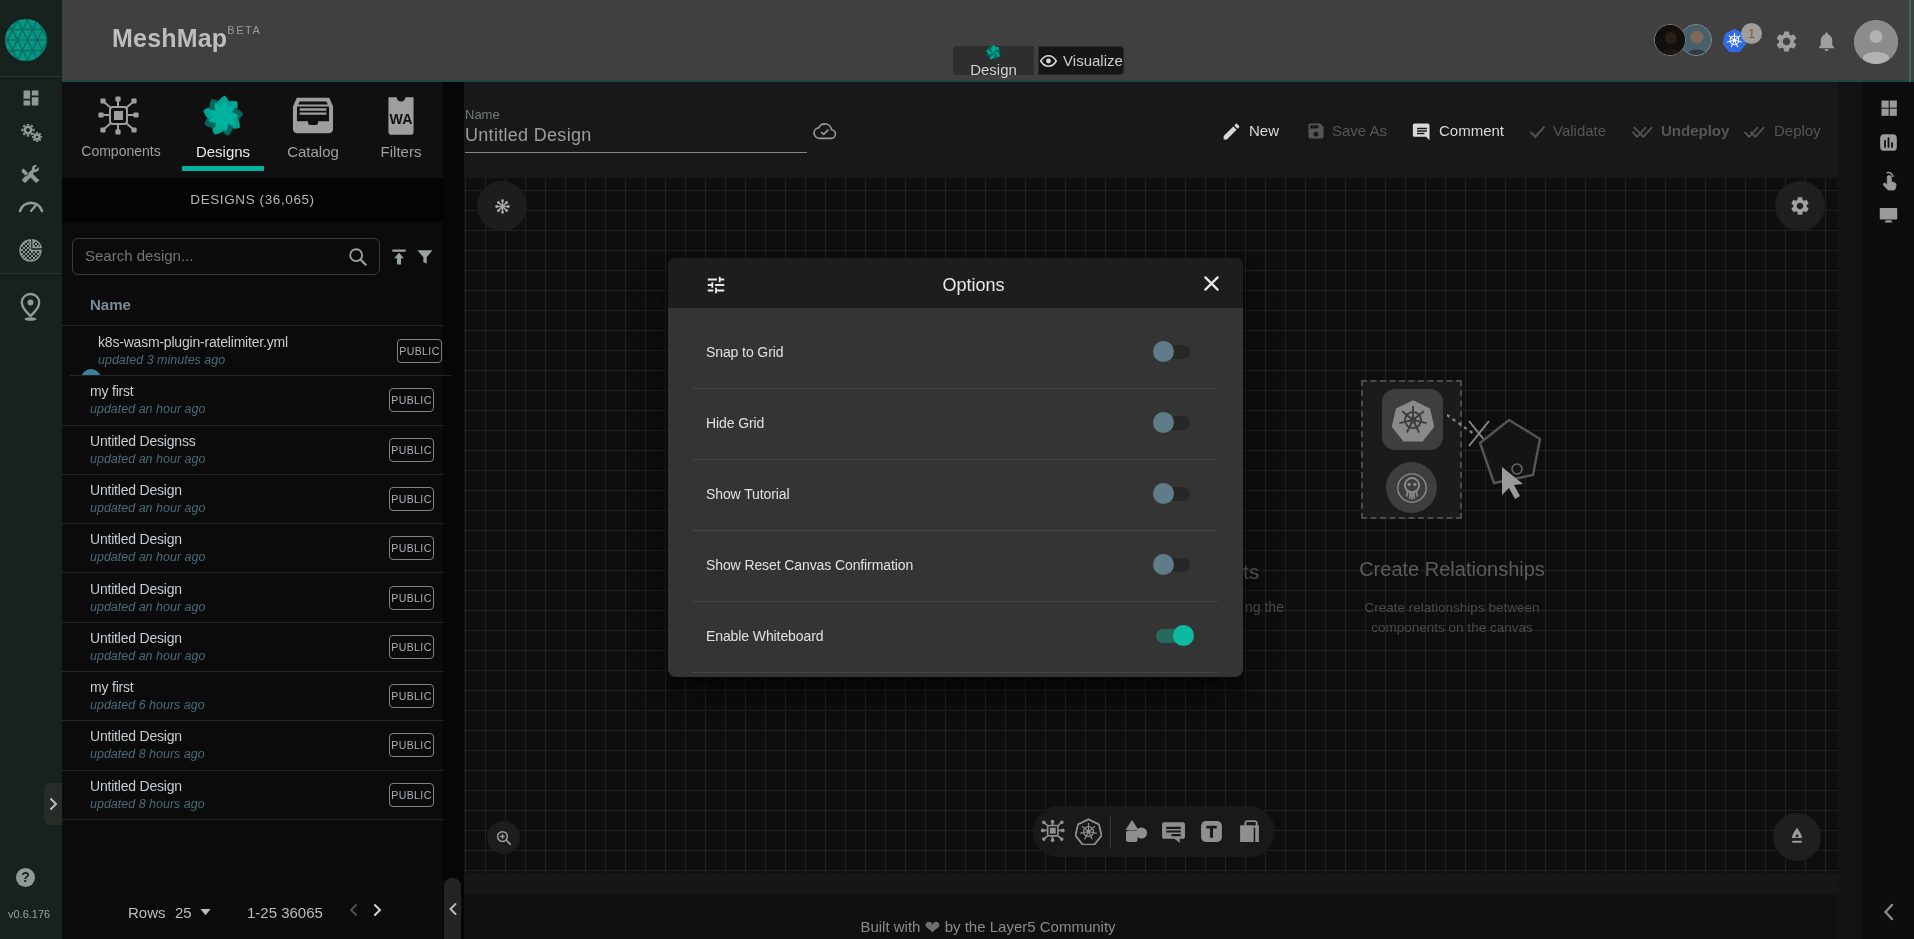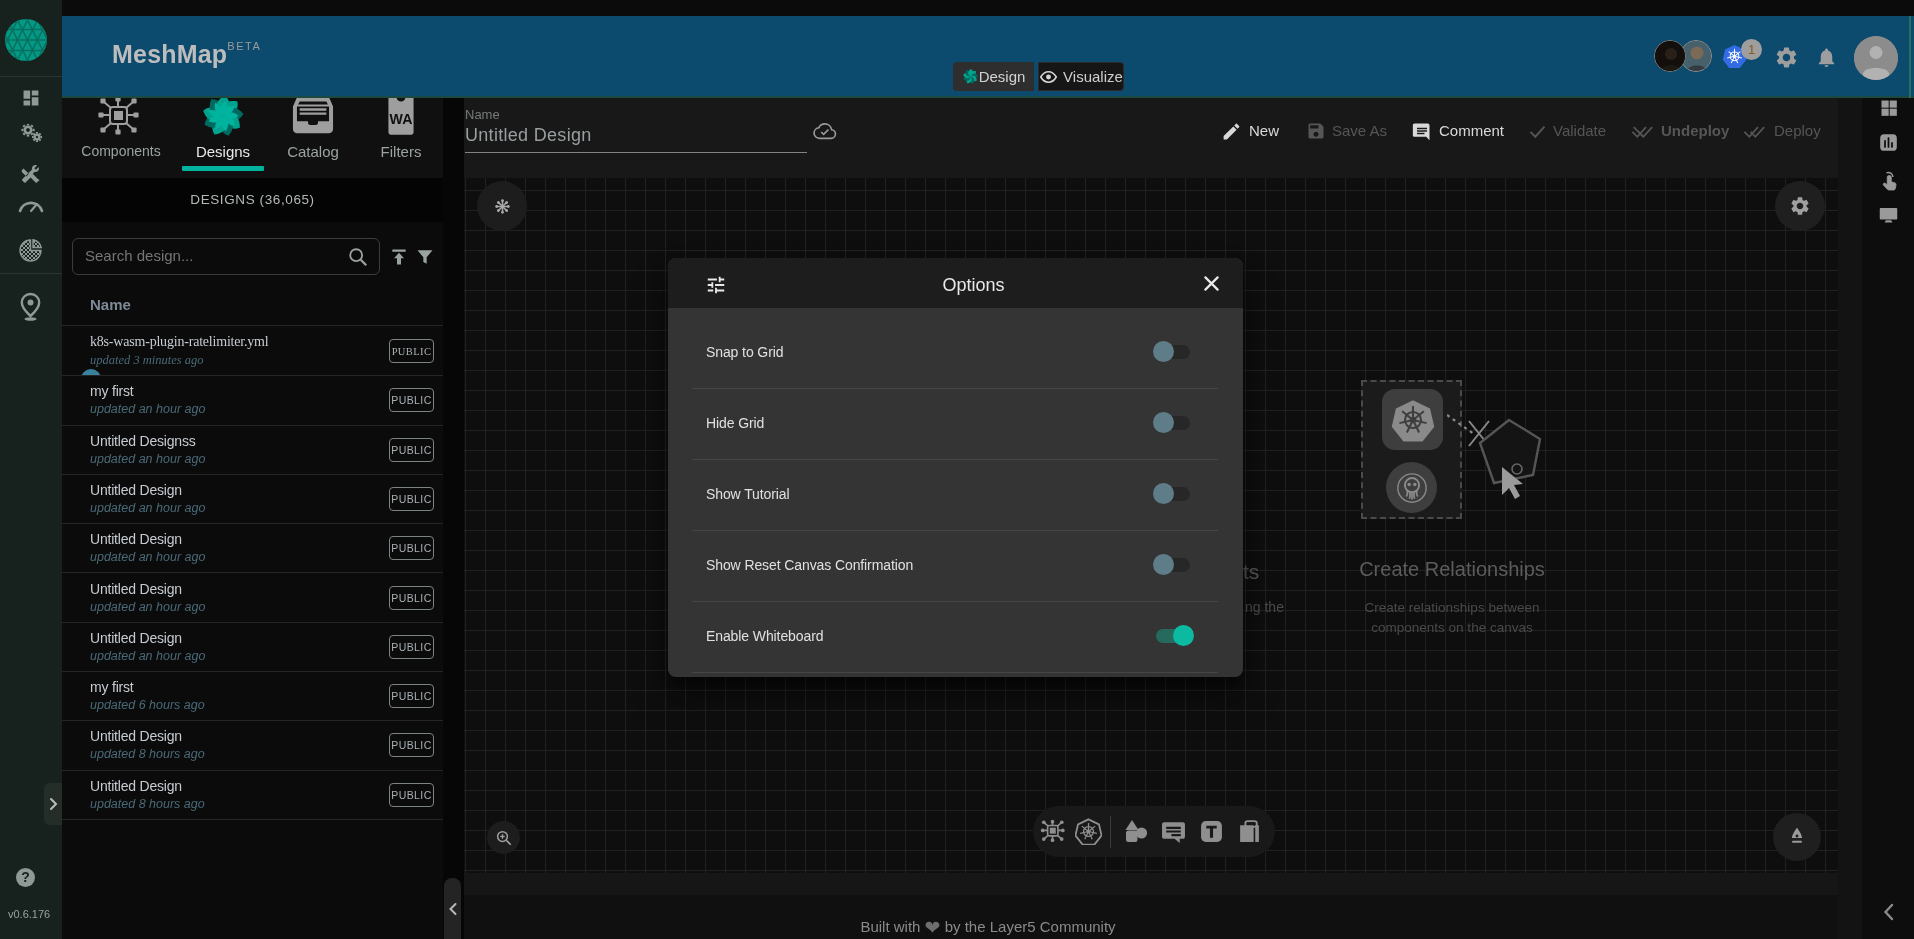--- a/index.html
+++ b/index.html
@@ -111,27 +111,27 @@
         <svg width="27" height="30" viewBox="0 0 27 30">
           <path d="M13.5 2 C8.5 2 4.8 5.8 4.8 10.5 c0 5.6 8.7 13.5 8.7 13.5 s8.7-7.9 8.7-13.5 C22.2 5.8 18.5 2 13.5 2z" fill="none" stroke="#8f9995" stroke-width="2.4"></path>
           <circle cx="13.5" cy="10.5" r="3" fill="#8f9995"></circle>
           <ellipse cx="13.5" cy="27" rx="6" ry="1.8" fill="#8f9995"></ellipse>
         </svg>
       </div>
     <div class="abs" style="left:16px;top:868px;width:19px;height:19px;border-radius:50%;background:#8f9995;color:#17211e;font-size:14px;font-weight:bold;text-align:center;line-height:19px;">?</div>
     <div class="abs" style="left:8px;top:908px;color:#9aa29e;font-size:11px;">v0.6.176</div>
   </div>
 
-  <div class="abs" style="left:62px;top:16px;width:1852px;height:82px;background:#0c4a6e;z-index:20;">
+  <div class="abs" style="left:62px;top:0;width:1852px;height:82px;background:#404040;z-index:20;">
     <div class="abs" style="left:0;bottom:0;width:1852px;height:2px;background:#1d4a40;"></div>
     <div class="abs" style="right:3px;top:0;width:2px;height:82px;background:#2b6e5f;"></div>
     <div class="abs" style="left:50px;top:24px;color:#bdbdbd;font-size:25px;font-weight:bold;letter-spacing:0.2px;">MeshMap<span style="font-size:11px;font-weight:normal;color:#9b9b9b;vertical-align:13px;letter-spacing:1.5px;">BETA</span></div>
 
     <div class="abs" style="left:891px;top:46px;height:29px;display:flex;gap:4px;">
-      <div style="width:81px;height:29px;background:#2e2e2e;border-radius:4px 0 0 4px;display:flex;align-items:center;justify-content:center;gap:0;">
+      <div style="width:81px;height:29px;background:#2e2e2e;border-radius:4px 0 0 4px;display:flex;align-items:center;justify-content:center;gap:0;flex-direction:column;">
         <span id="spiral16">
             <svg width="17" height="17" viewBox="0 0 24 24">
               <path d="M12 12 C10.5 6.5 13.5 3.2 19.5 4.4 C20.5 9 17.5 11.5 12 12 Z" fill="#00a38d" transform="rotate(0 12 12)"></path>
               <path d="M12 12 C10.5 6.5 13.5 3.2 19.5 4.4 C20.5 9 17.5 11.5 12 12 Z" fill="#00695f" transform="rotate(40 12 12)"></path>
               <path d="M12 12 C10.5 6.5 13.5 3.2 19.5 4.4 C20.5 9 17.5 11.5 12 12 Z" fill="#00a38d" transform="rotate(80 12 12)"></path>
               <path d="M12 12 C10.5 6.5 13.5 3.2 19.5 4.4 C20.5 9 17.5 11.5 12 12 Z" fill="#00695f" transform="rotate(120 12 12)"></path>
               <path d="M12 12 C10.5 6.5 13.5 3.2 19.5 4.4 C20.5 9 17.5 11.5 12 12 Z" fill="#00a38d" transform="rotate(160 12 12)"></path>
               <path d="M12 12 C10.5 6.5 13.5 3.2 19.5 4.4 C20.5 9 17.5 11.5 12 12 Z" fill="#00695f" transform="rotate(200 12 12)"></path>
               <path d="M12 12 C10.5 6.5 13.5 3.2 19.5 4.4 C20.5 9 17.5 11.5 12 12 Z" fill="#00a38d" transform="rotate(240 12 12)"></path>
               <path d="M12 12 C10.5 6.5 13.5 3.2 19.5 4.4 C20.5 9 17.5 11.5 12 12 Z" fill="#00695f" transform="rotate(280 12 12)"></path>
@@ -287,21 +287,21 @@
         </svg>
       </div>
     <div class="abs" style="left:353px;top:25px;" id="ic-funnel">
         <svg width="20" height="20" viewBox="0 0 24 24" fill="#9aa2a0">
           <path d="M3 4h18l-7 8.4V20l-4-2v-5.6z"></path>
         </svg>
       </div>
     <div class="abs" style="left:28px;top:74px;color:#7e8a97;font-size:15px;font-weight:bold;">Name</div>
     <div id="rows">
         <div class="abs" style="left:0;top:103px;width:381px;height:1px;background:#262626;"></div>
-        <div class="abs" style="left:0;top:105px;width:381px;height:49px;font-family:Liberation Serif, serif;">
+        <div class="abs" style="left:8px;top:105px;width:381px;height:49px;">
     <div style="position:absolute;left:28px;top:7px;color:#c6ccd2;font-size:14px;letter-spacing:-0.2px;">k8s-wasm-plugin-ratelimiter.yml</div>
     <div style="position:absolute;left:28px;top:26px;color:#4a6a78;font-size:12.5px;font-style:italic;">updated 3 minutes ago</div>
     <div style="position:absolute;left:327px;top:12px;width:45px;height:24px;border:1px solid #7b8383;border-radius:4px;color:#a9b0b4;font-size:10.5px;text-align:center;line-height:23px;letter-spacing:0.4px;">PUBLIC</div>
     <div style="position:absolute;left:0;top:48.3px;width:381px;height:1px;background:#262626;"></div>
   </div>
         <div class="abs" style="left:0;top:154.3px;width:381px;height:49px;">
     <div style="position:absolute;left:28px;top:7px;color:#c6ccd2;font-size:14px;letter-spacing:-0.2px;">my first</div>
     <div style="position:absolute;left:28px;top:26px;color:#4a6a78;font-size:12.5px;font-style:italic;">updated an hour ago</div>
     <div style="position:absolute;left:327px;top:12px;width:45px;height:24px;border:1px solid #7b8383;border-radius:4px;color:#a9b0b4;font-size:10.5px;text-align:center;line-height:23px;letter-spacing:0.4px;">PUBLIC</div>
     <div style="position:absolute;left:0;top:48.3px;width:381px;height:1px;background:#262626;"></div>
@@ -352,20 +352,40 @@
     <div style="position:absolute;left:28px;top:7px;color:#c6ccd2;font-size:14px;letter-spacing:-0.2px;">Untitled Design</div>
     <div style="position:absolute;left:28px;top:26px;color:#4a6a78;font-size:12.5px;font-style:italic;">updated 8 hours ago</div>
     <div style="position:absolute;left:327px;top:12px;width:45px;height:24px;border:1px solid #7b8383;border-radius:4px;color:#a9b0b4;font-size:10.5px;text-align:center;line-height:23px;letter-spacing:0.4px;">PUBLIC</div>
     <div style="position:absolute;left:0;top:48.3px;width:381px;height:1px;background:#262626;"></div>
   </div>
         <div class="abs" style="left:19px;top:147px;width:20px;height:6px;overflow:hidden;">
           <div style="width:20px;height:20px;border-radius:50%;background:#38829e;"></div>
         </div>
       </div>
 
+    <div class="abs" style="left:0px;top:674px;width:381px;height:36px;color:#bcbcbc;font-size:15px;">
+      <span style="position:absolute;left:66px;top:8px;">Rows</span>
+      <span style="position:absolute;left:113px;top:8px;">25</span>
+      <span style="position:absolute;left:136px;top:8px;color:#bcbcbc;" id="caret-dn">
+          <svg width="15" height="15" viewBox="0 0 12 12">
+            <path d="M2 4 L6 9 L10 4 Z" fill="#bcbcbc"></path>
+          </svg>
+        </span>
+      <span style="position:absolute;left:185px;top:8px;">1-25 36065</span>
+      <span style="position:absolute;left:282px;top:4px;" id="chev-l-dim">
+          <svg width="20" height="20" viewBox="0 0 24 24">
+            <path d="M14.5 6 L8.5 12 L14.5 18" fill="none" stroke="#4d4d4d" stroke-width="2.4" stroke-linecap="round"></path>
+          </svg>
+        </span>
+      <span style="position:absolute;left:305px;top:4px;" id="chev-r">
+          <svg width="20" height="20" viewBox="0 0 24 24">
+            <path d="M9.5 6 L15.5 12 L9.5 18" fill="none" stroke="#d2d2d2" stroke-width="2.4" stroke-linecap="round"></path>
+          </svg>
+        </span>
+    </div>
   </div>
 
   <div class="abs" style="left:44px;top:783px;width:18px;height:42px;background:#252d29;border-radius:6px 0 0 6px;z-index:31;display:flex;align-items:center;justify-content:center;" id="handle-l">
       <svg width="14" height="16" viewBox="0 0 14 16">
         <path d="M5 3 L10 8 L5 13" fill="none" stroke="#b9bfbc" stroke-width="2" stroke-linecap="round"></path>
       </svg>
     </div>
 
   <div class="abs" style="left:443px;top:82px;width:21px;height:857px;background:#060606;z-index:9;"></div>
   <div class="abs" style="left:444px;top:878px;width:17px;height:61px;background:#242424;border-radius:8px 8px 0 0;z-index:12;display:flex;align-items:center;justify-content:center;" id="handle-c">

